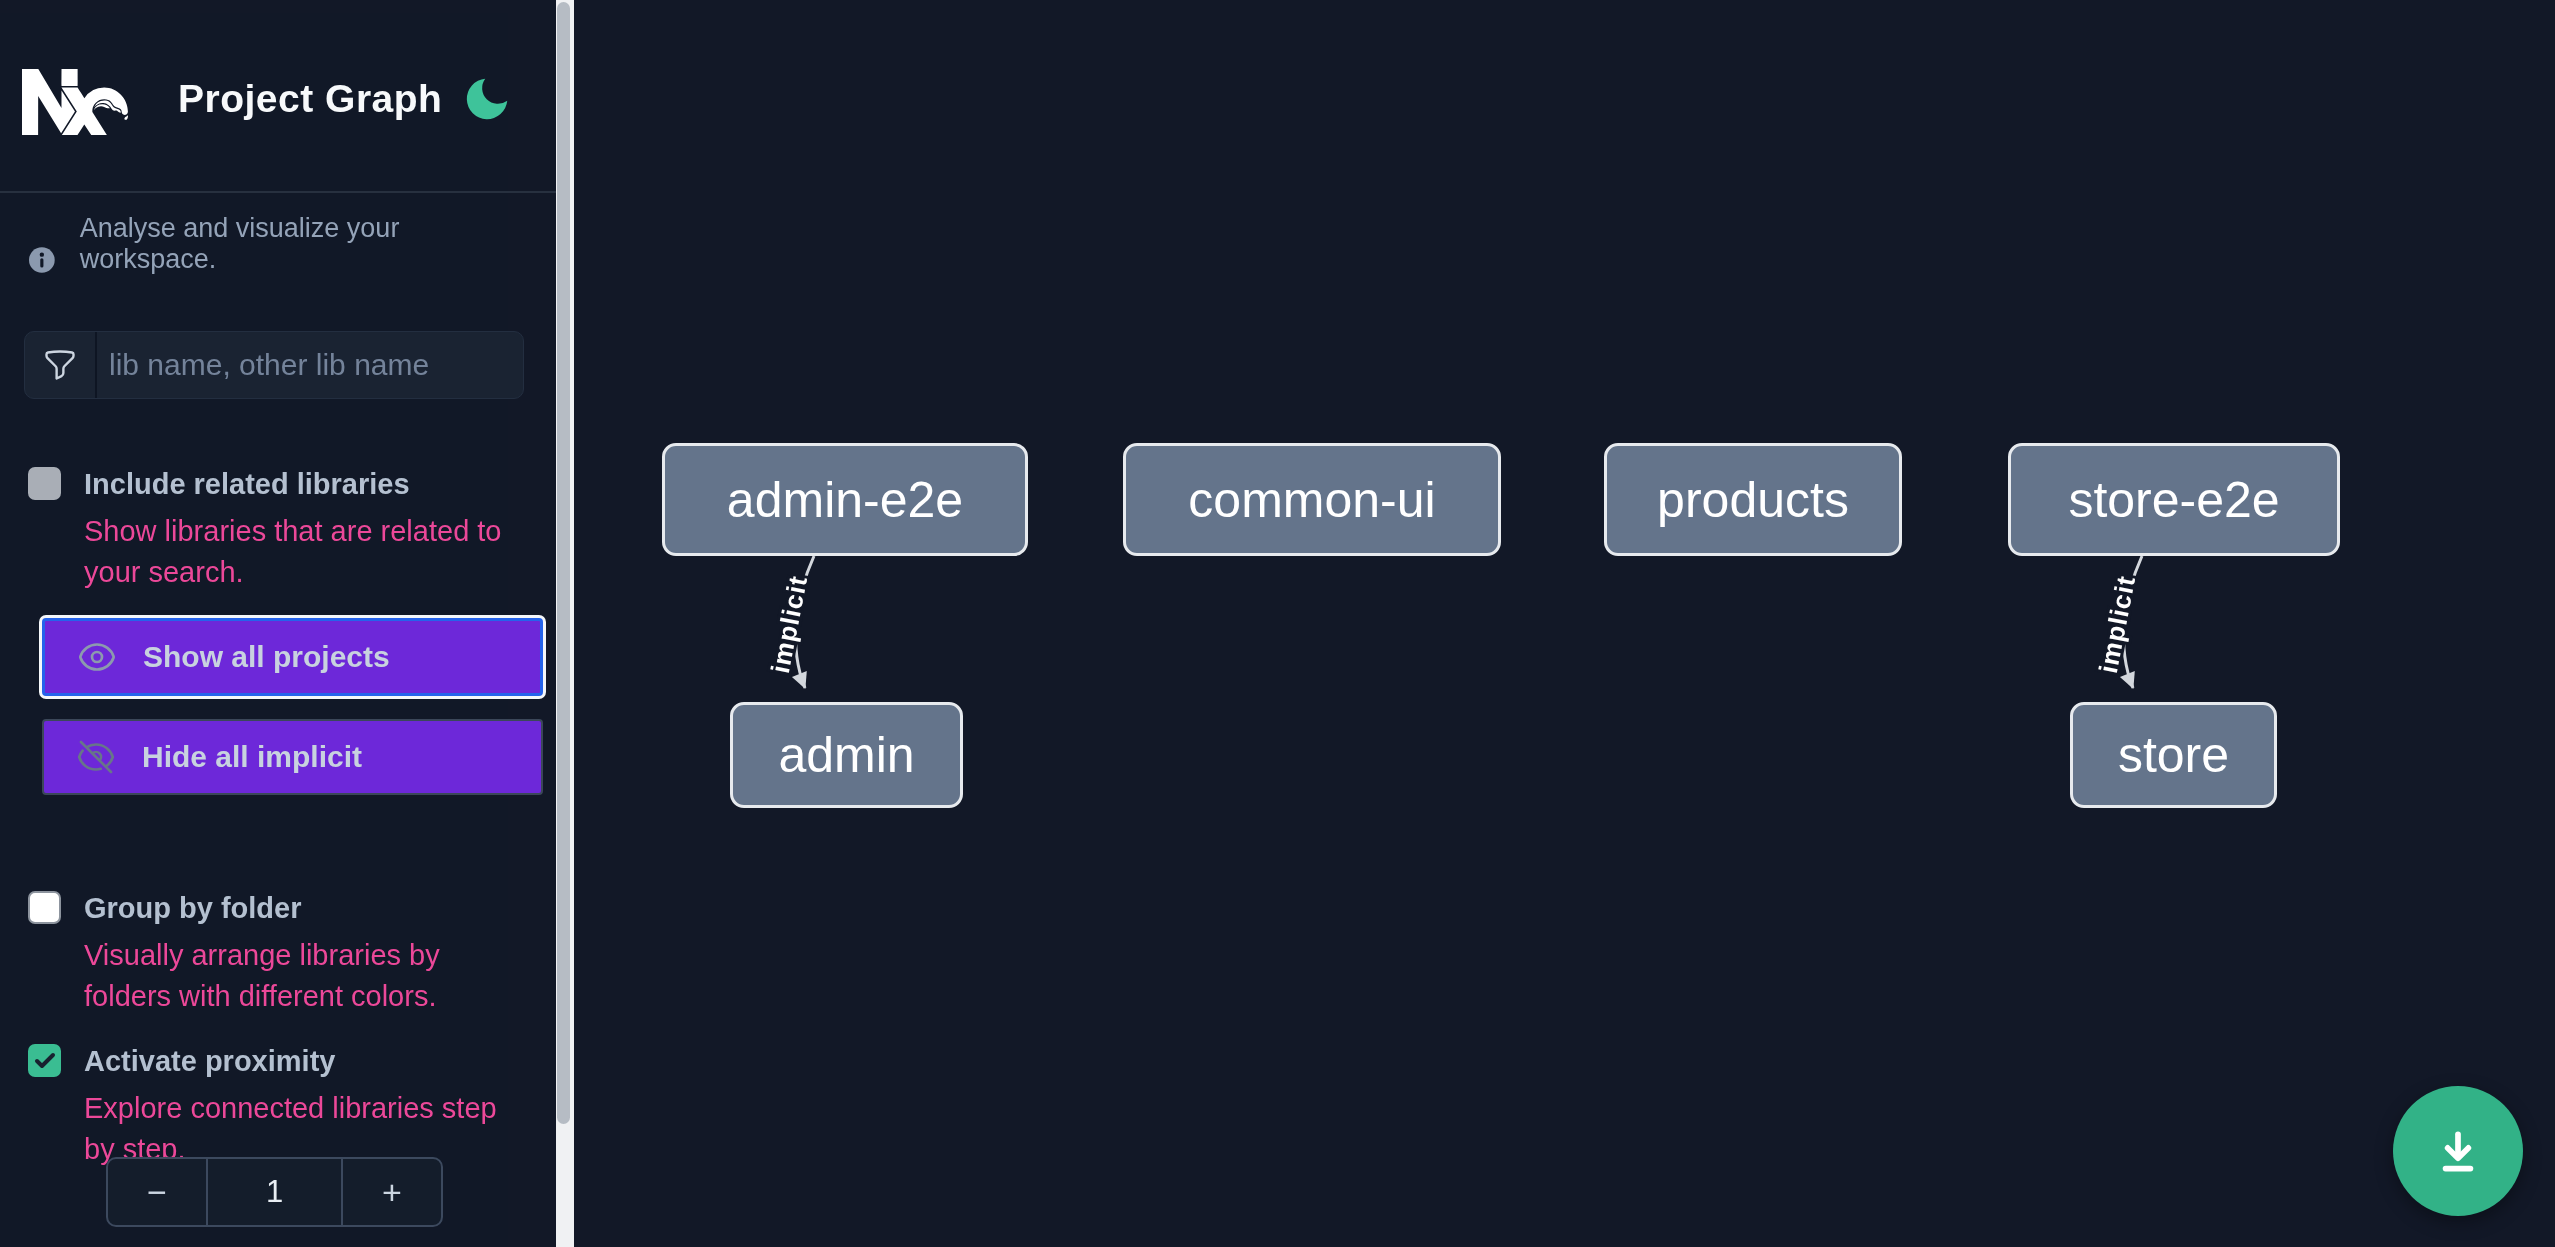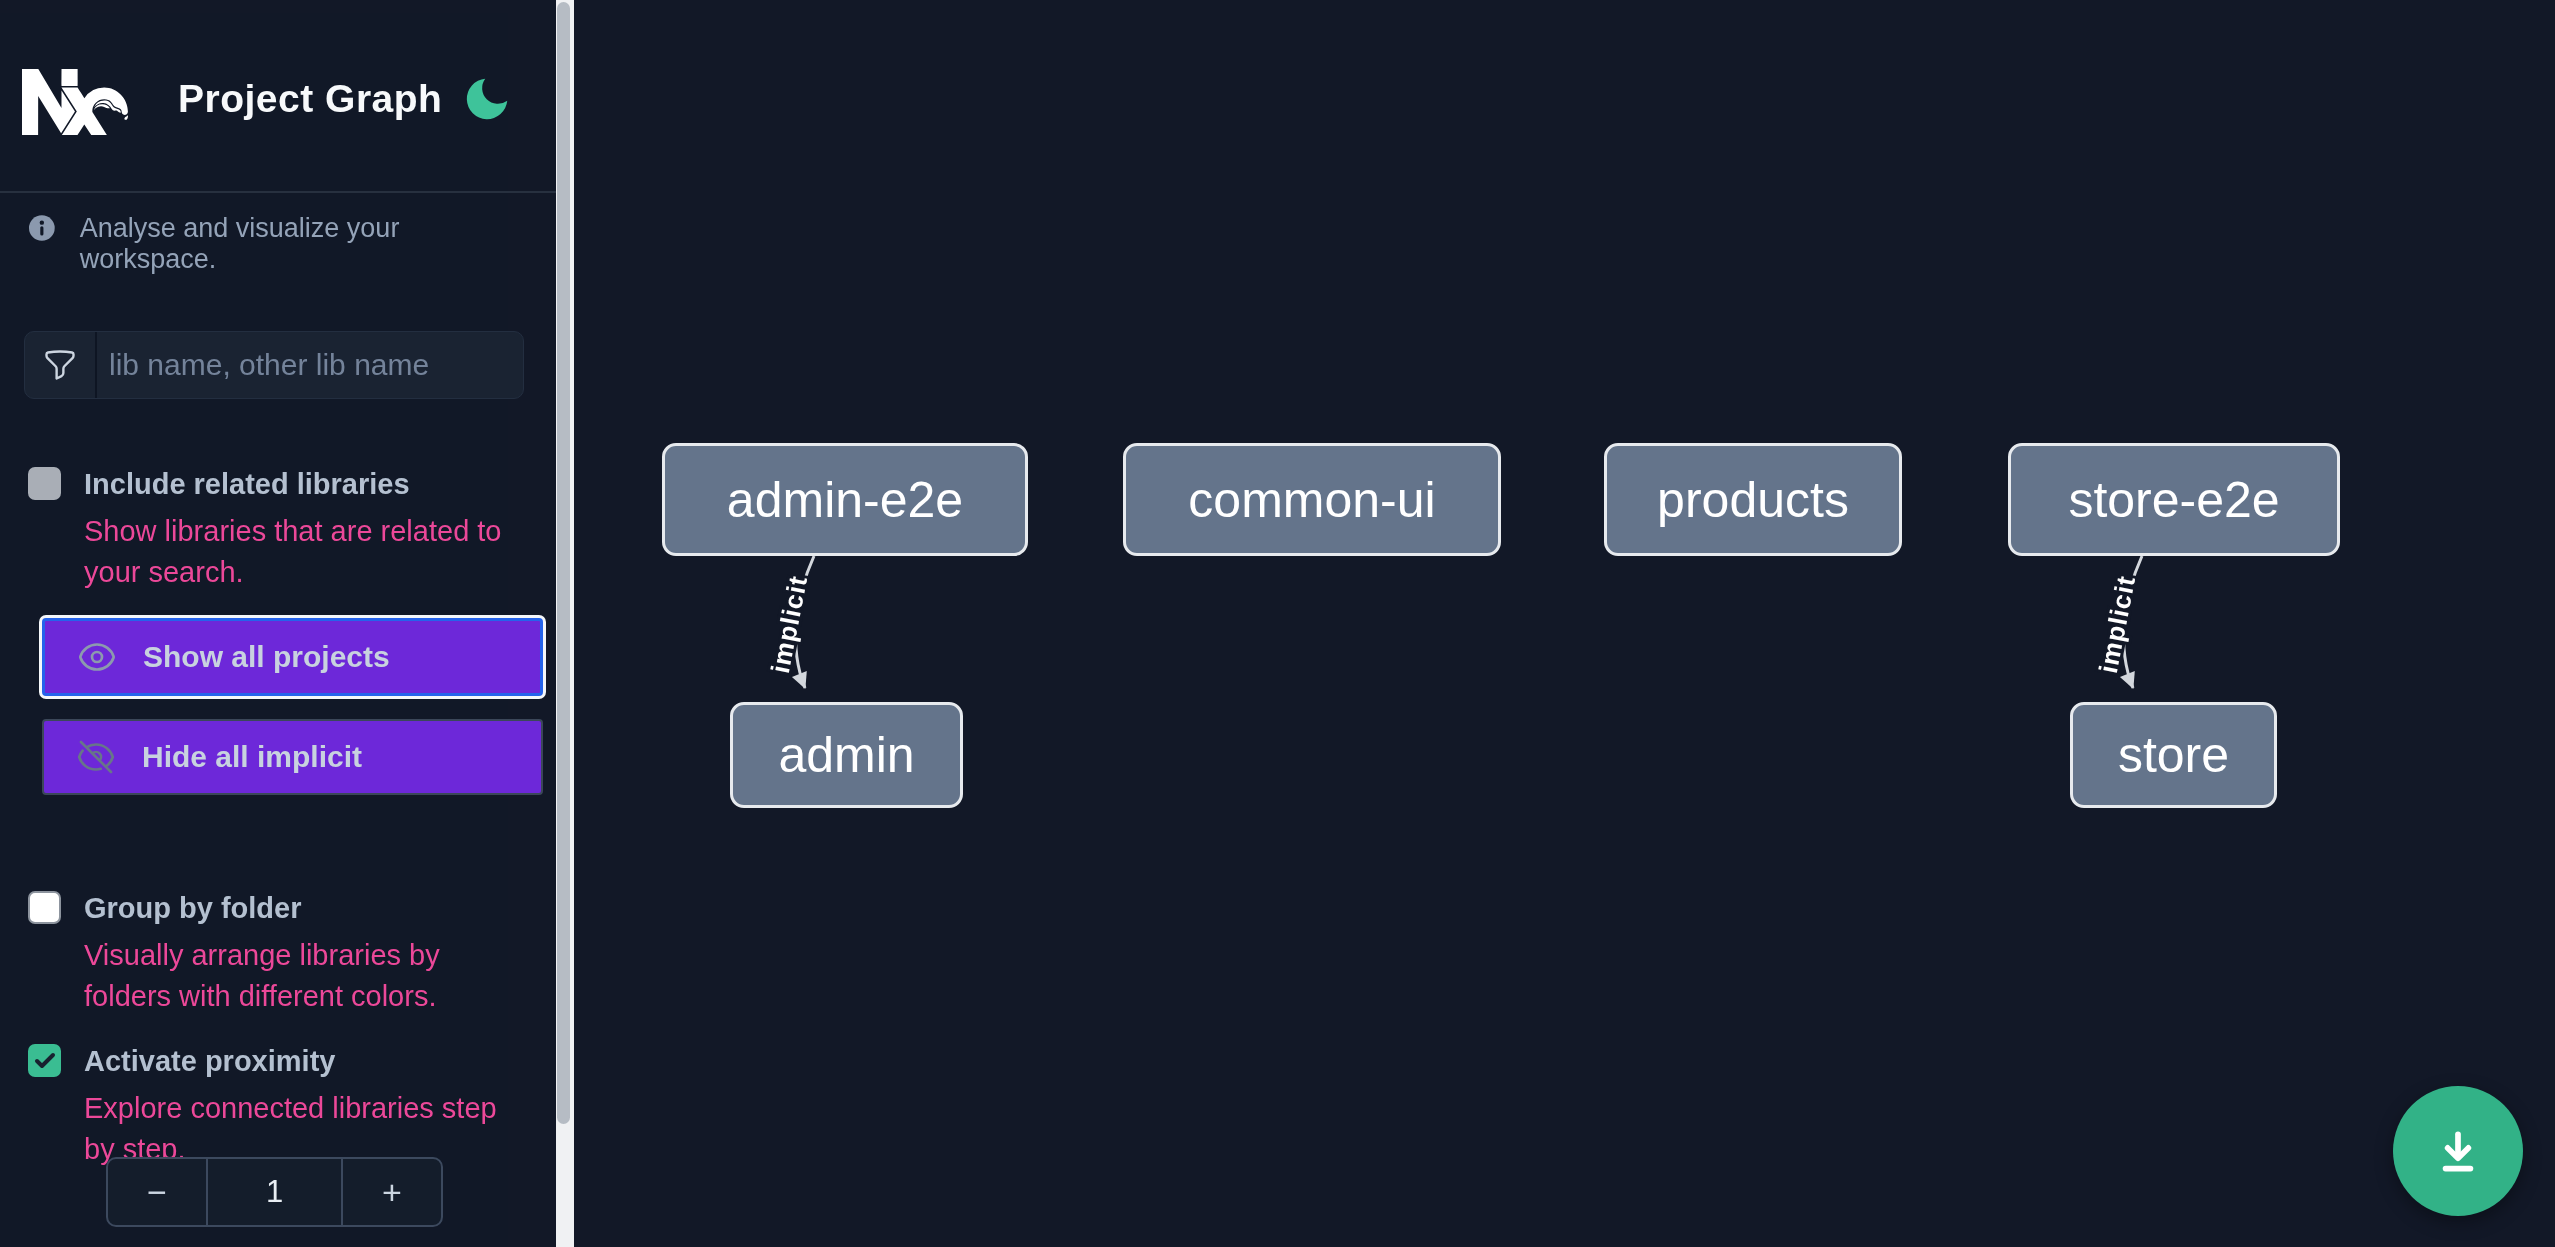--- a/index.html
+++ b/index.html
@@ -5,21 +5,21 @@
   * { margin:0; padding:0; box-sizing:border-box; }
   html,body { width:2555px; height:1247px; background:#10172a; font-family:"Liberation Sans", sans-serif; overflow:hidden; }
   #app { position:relative; width:2555px; height:1247px; background:#121827; }
 
   
   #sidebar { position:absolute; left:0; top:13px; width:508px; height:1247px; background:#111827; }
   .divider { position:absolute; left:0; width:556px; height:2px; background:#27303f; }
   #brand-logo { position:absolute; left:22px; top:36px; width:106px; height:106px; }
   #app-title { position:absolute; left:178px; top:64px; font-size:39px; font-weight:700; color:#f7f9fb; letter-spacing:0.5px; }
   #theme-toggle { position:absolute; left:458px; top:58px; width:58px; height:58px; background:none; border:none; cursor:pointer; }
-  #info-row { position:absolute; left:28px; top:200px; display:flex; align-items:flex-start; gap:24px; }
+  #info-row { position:absolute; left:28px; top:200px; display:flex; align-items:flex-end; gap:24px; }
   #info-text { color:#94a3b8; font-size:27px; }
 
   #filter-box { position:absolute; left:24px; top:318px; width:500px; height:68px; background:#1a2332; border:1px solid #232e40; border-radius:10px; display:flex; align-items:stretch; overflow:hidden; }
   #filter-icon-cell { width:72px; display:flex; align-items:center; justify-content:center; border-right:2px solid #0e1523; }
   #filter-input { flex:1; background:transparent; border:none; outline:none; color:#cbd5e1; font-size:30px; padding:0 12px; font-family:"Liberation Sans", sans-serif; }
   #filter-input::placeholder { color:#74839a; }
 
   .option-row { position:absolute; left:28px; width:500px;margin-top:28px; }
   .cb { position:absolute; left:0; top:2px; width:33px; height:33px; border-radius:7px; }
   .cb-gray { background:#a9aeb6; }

